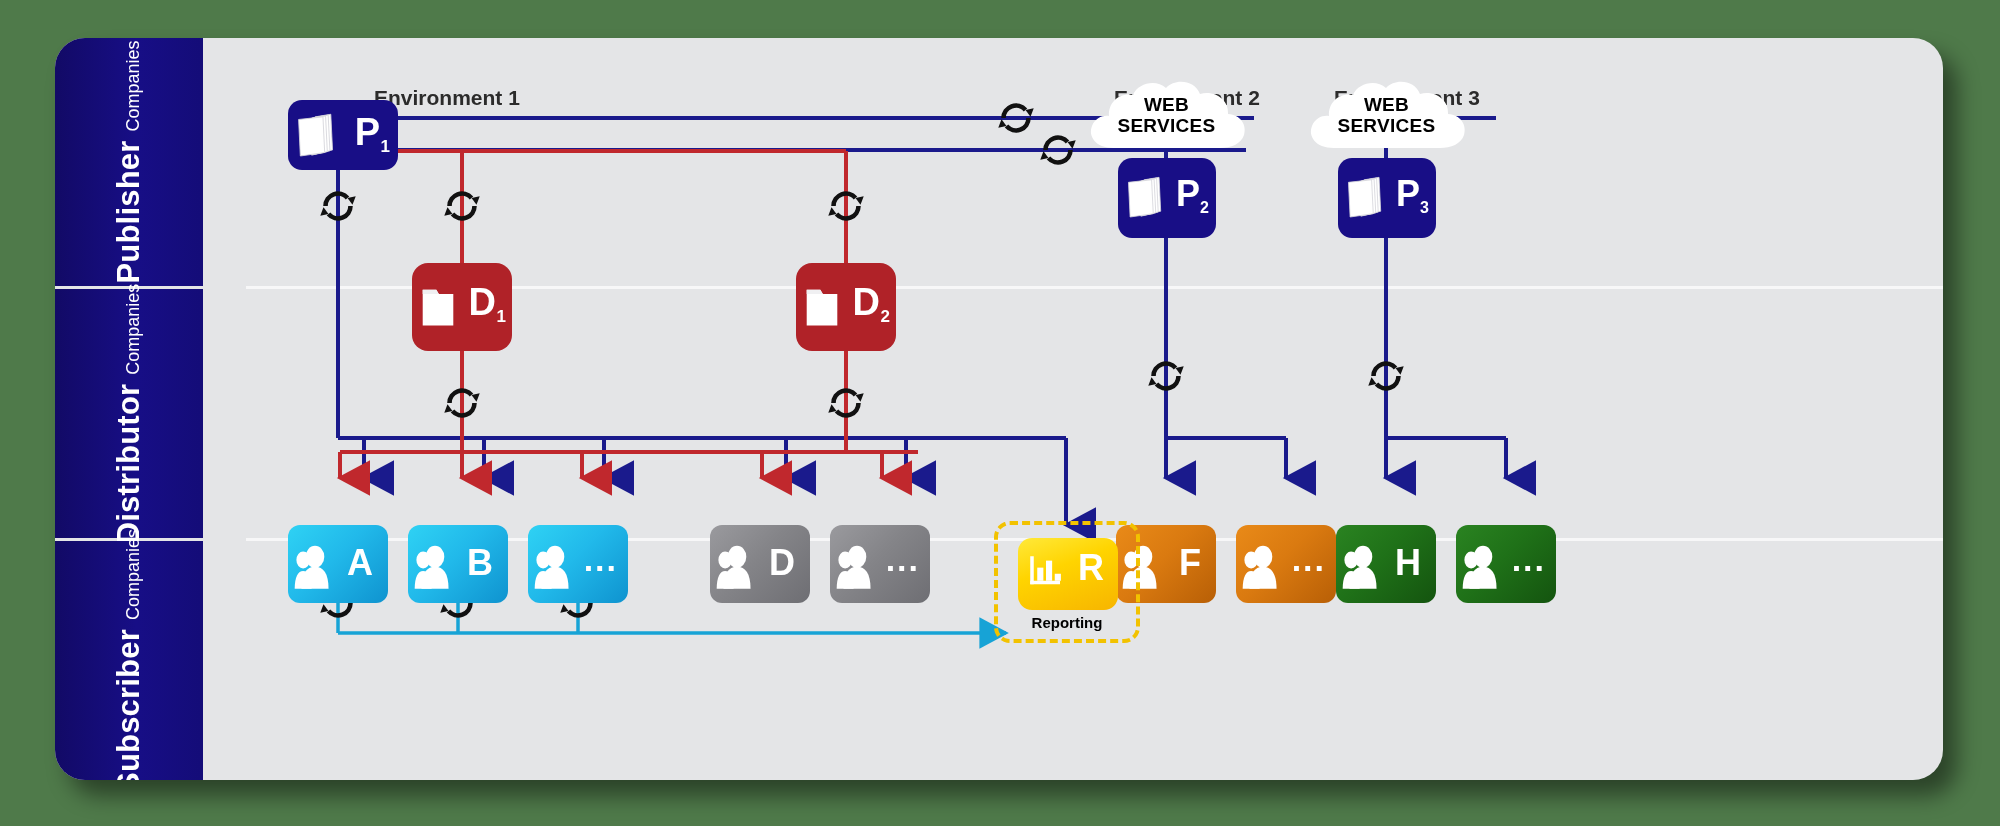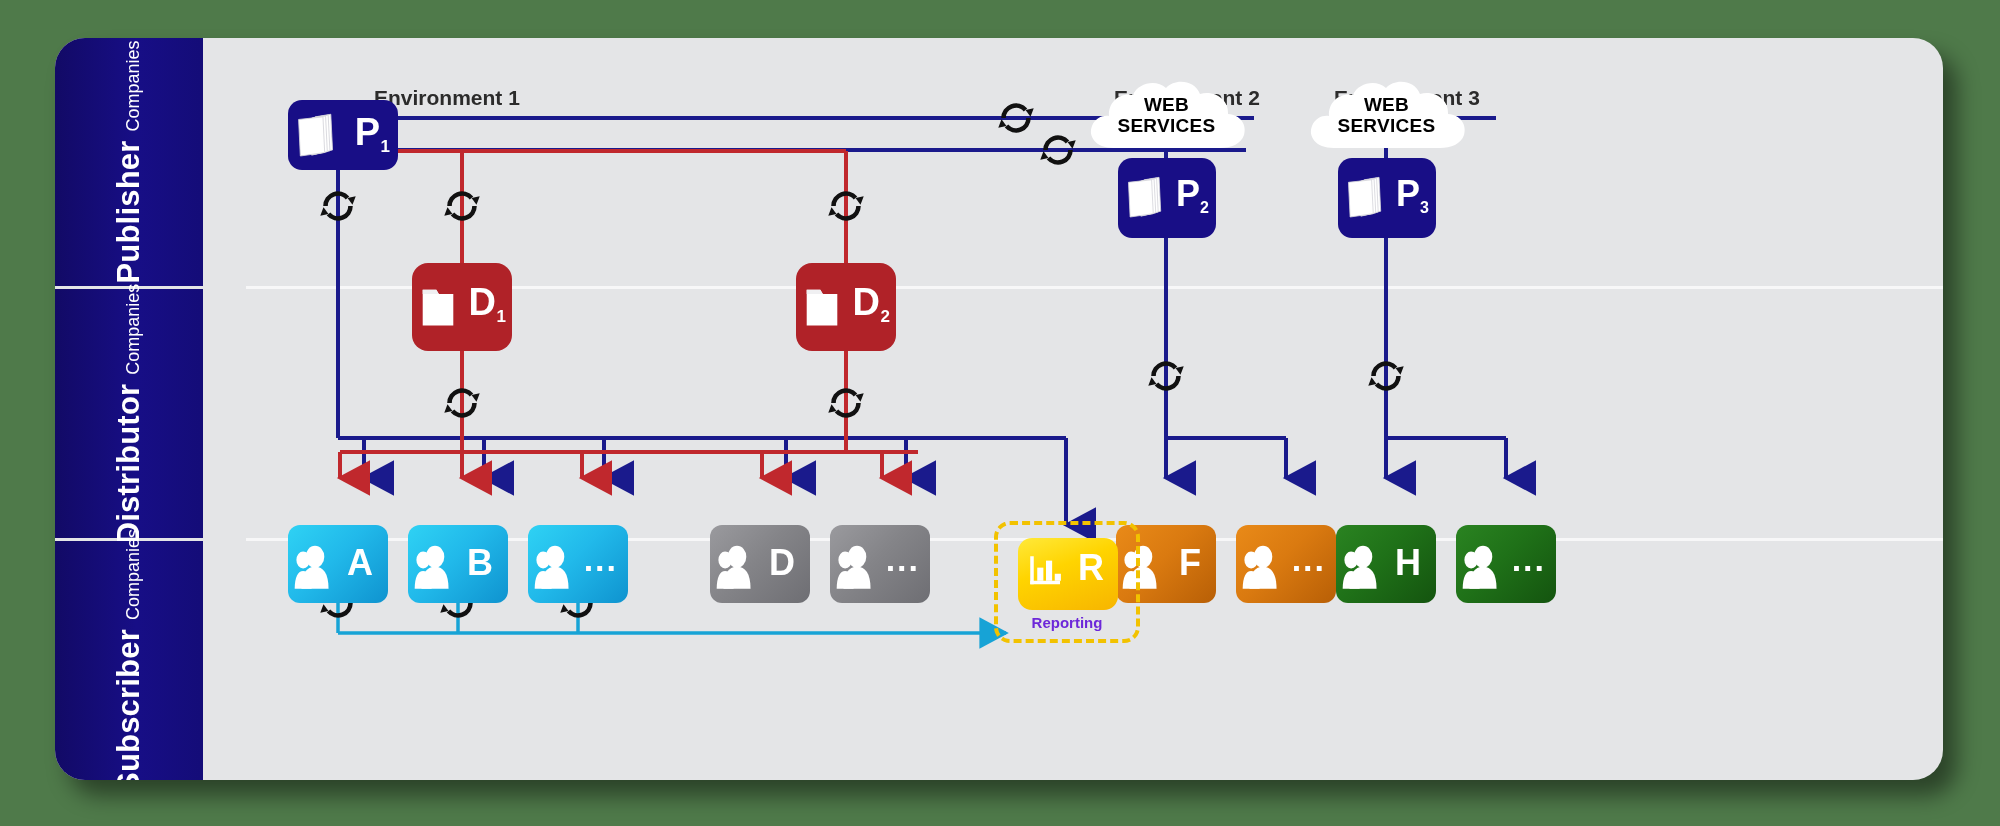--- a/index.html
+++ b/index.html
@@ -126,21 +126,21 @@
   
   .report-box {
     position: absolute;
     border: 4px dashed #f2c200;
     border-radius: 16px;
     background: transparent;
   }
   .report-cap {
     position: absolute; left: 0; width: 100%;
     text-align: center;
-    font-size: 15px; font-weight: bold; color: #6d28d9;
+    font-size: 15px; font-weight: bold; color: #000000;
   }
 </style>
 </head>
 <body>
 
 <div id="stage">
   <div id="card">
 
     <div id="rolebar">
       <div class="role" id="role-pub">

